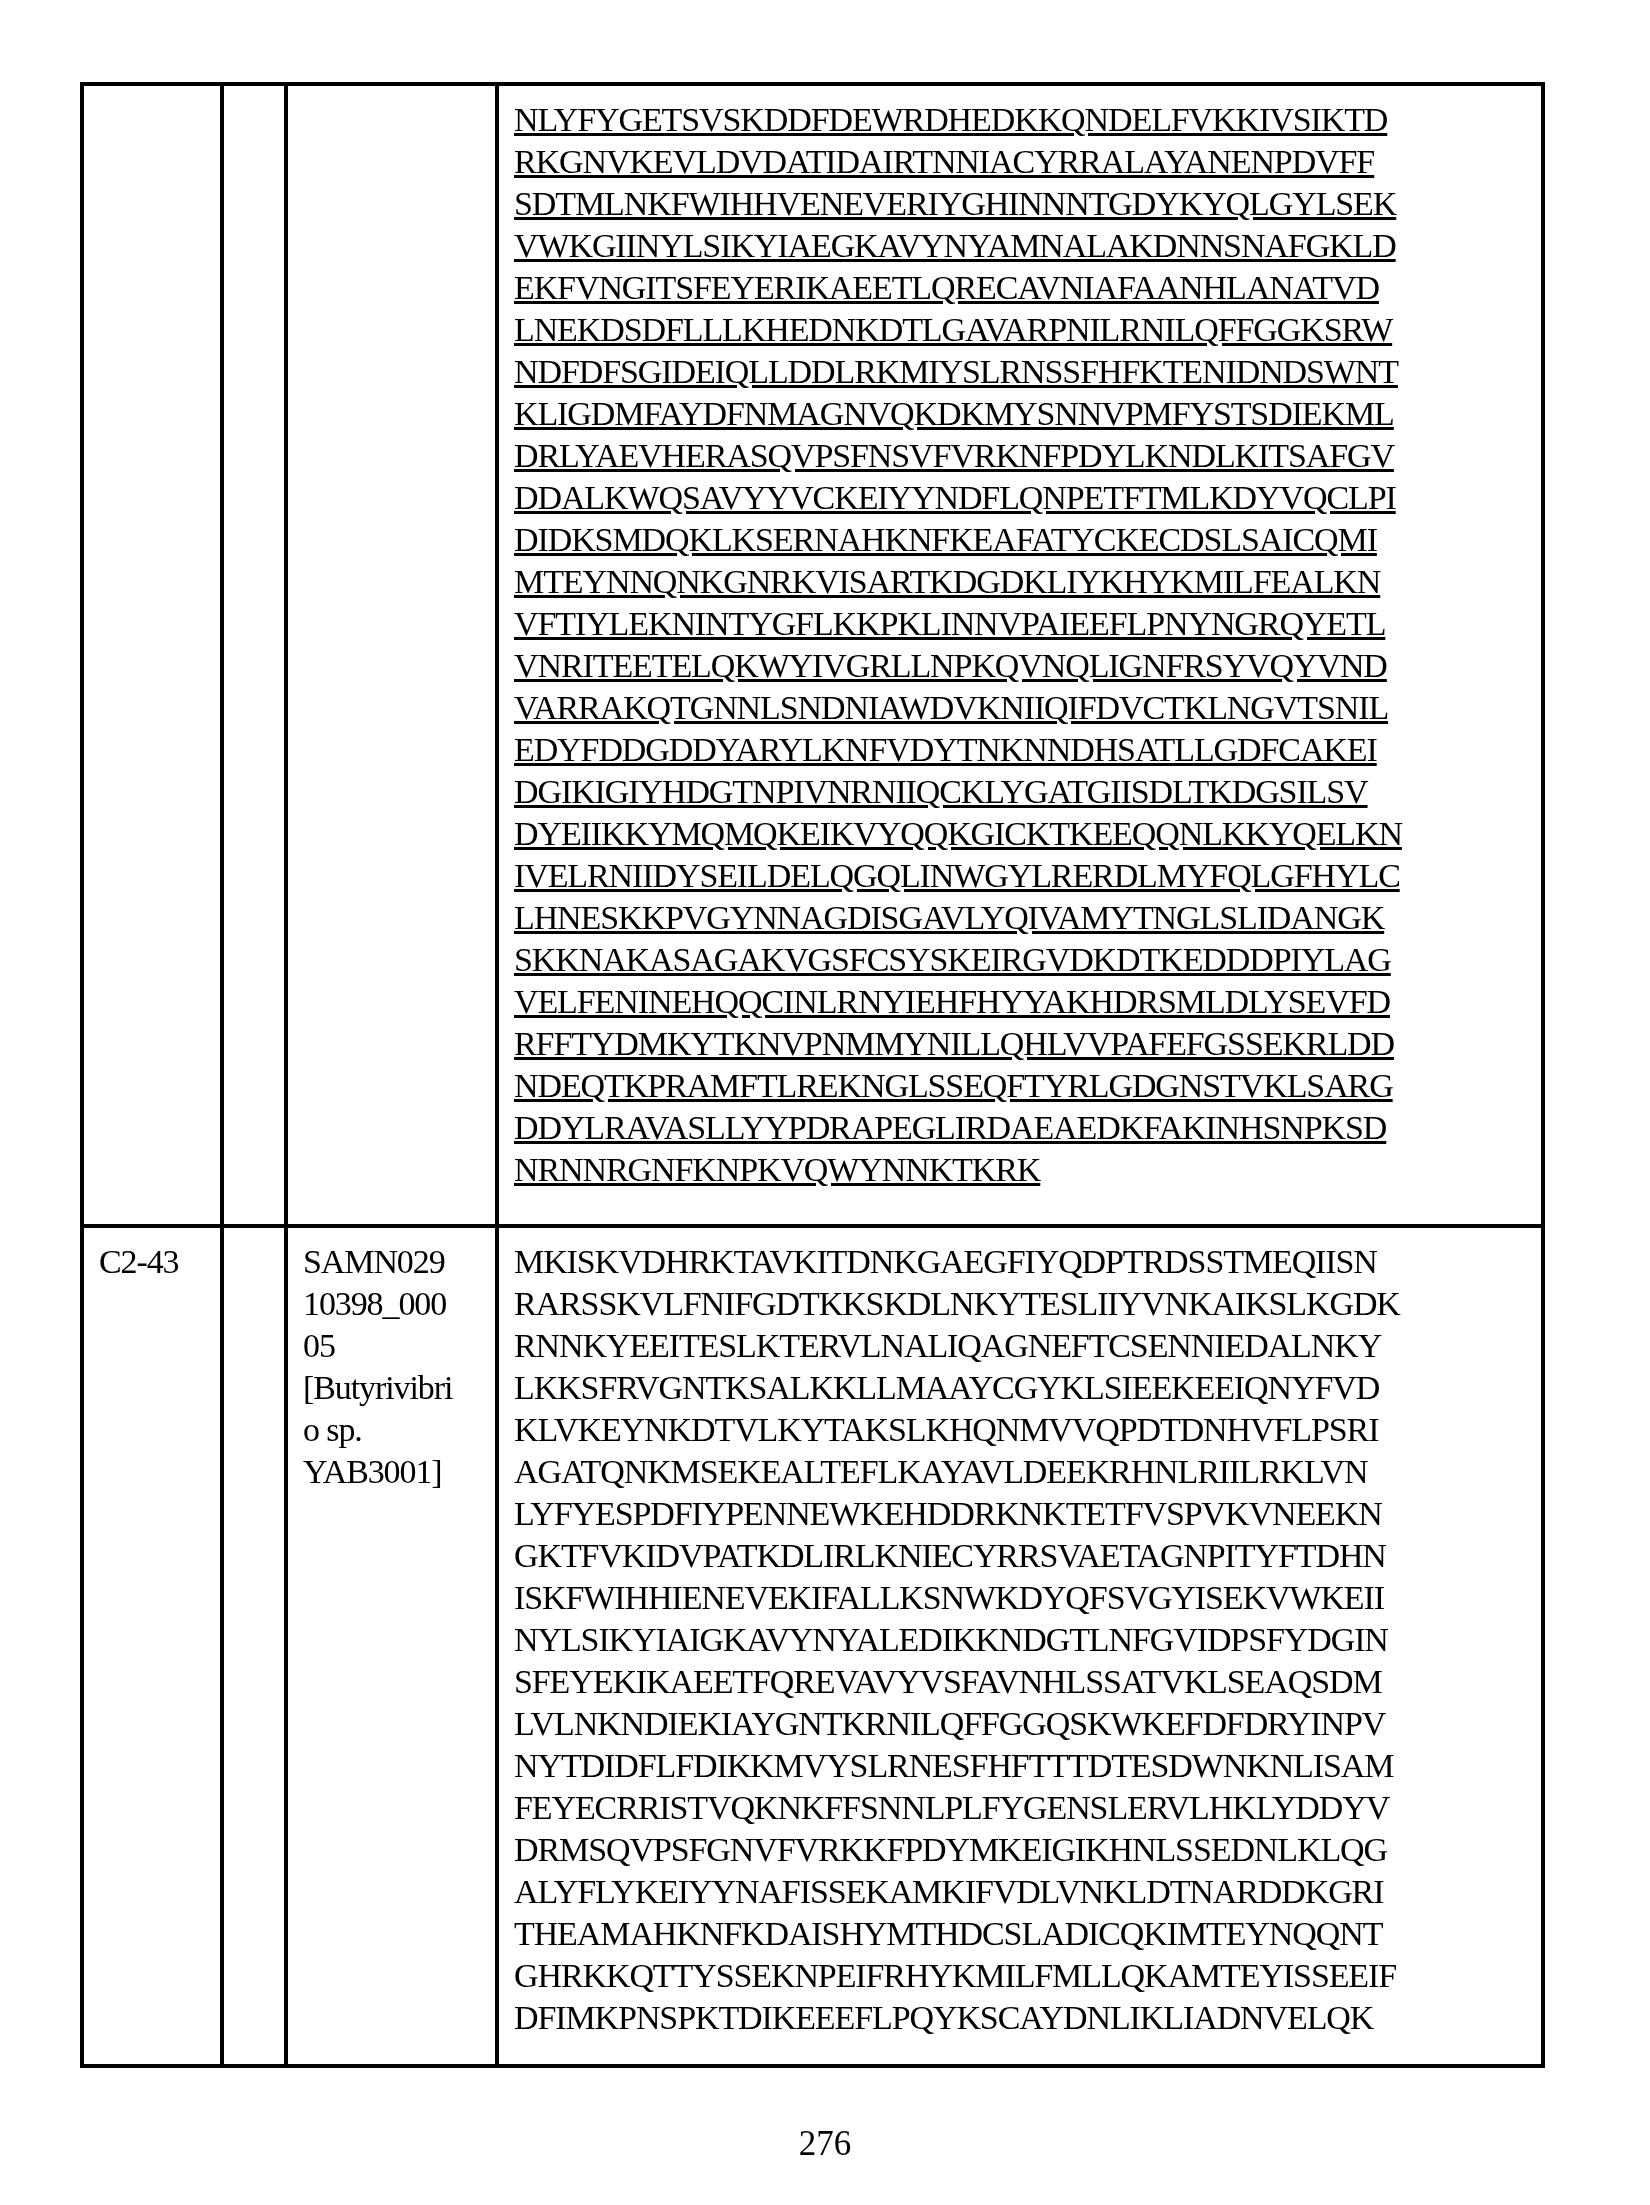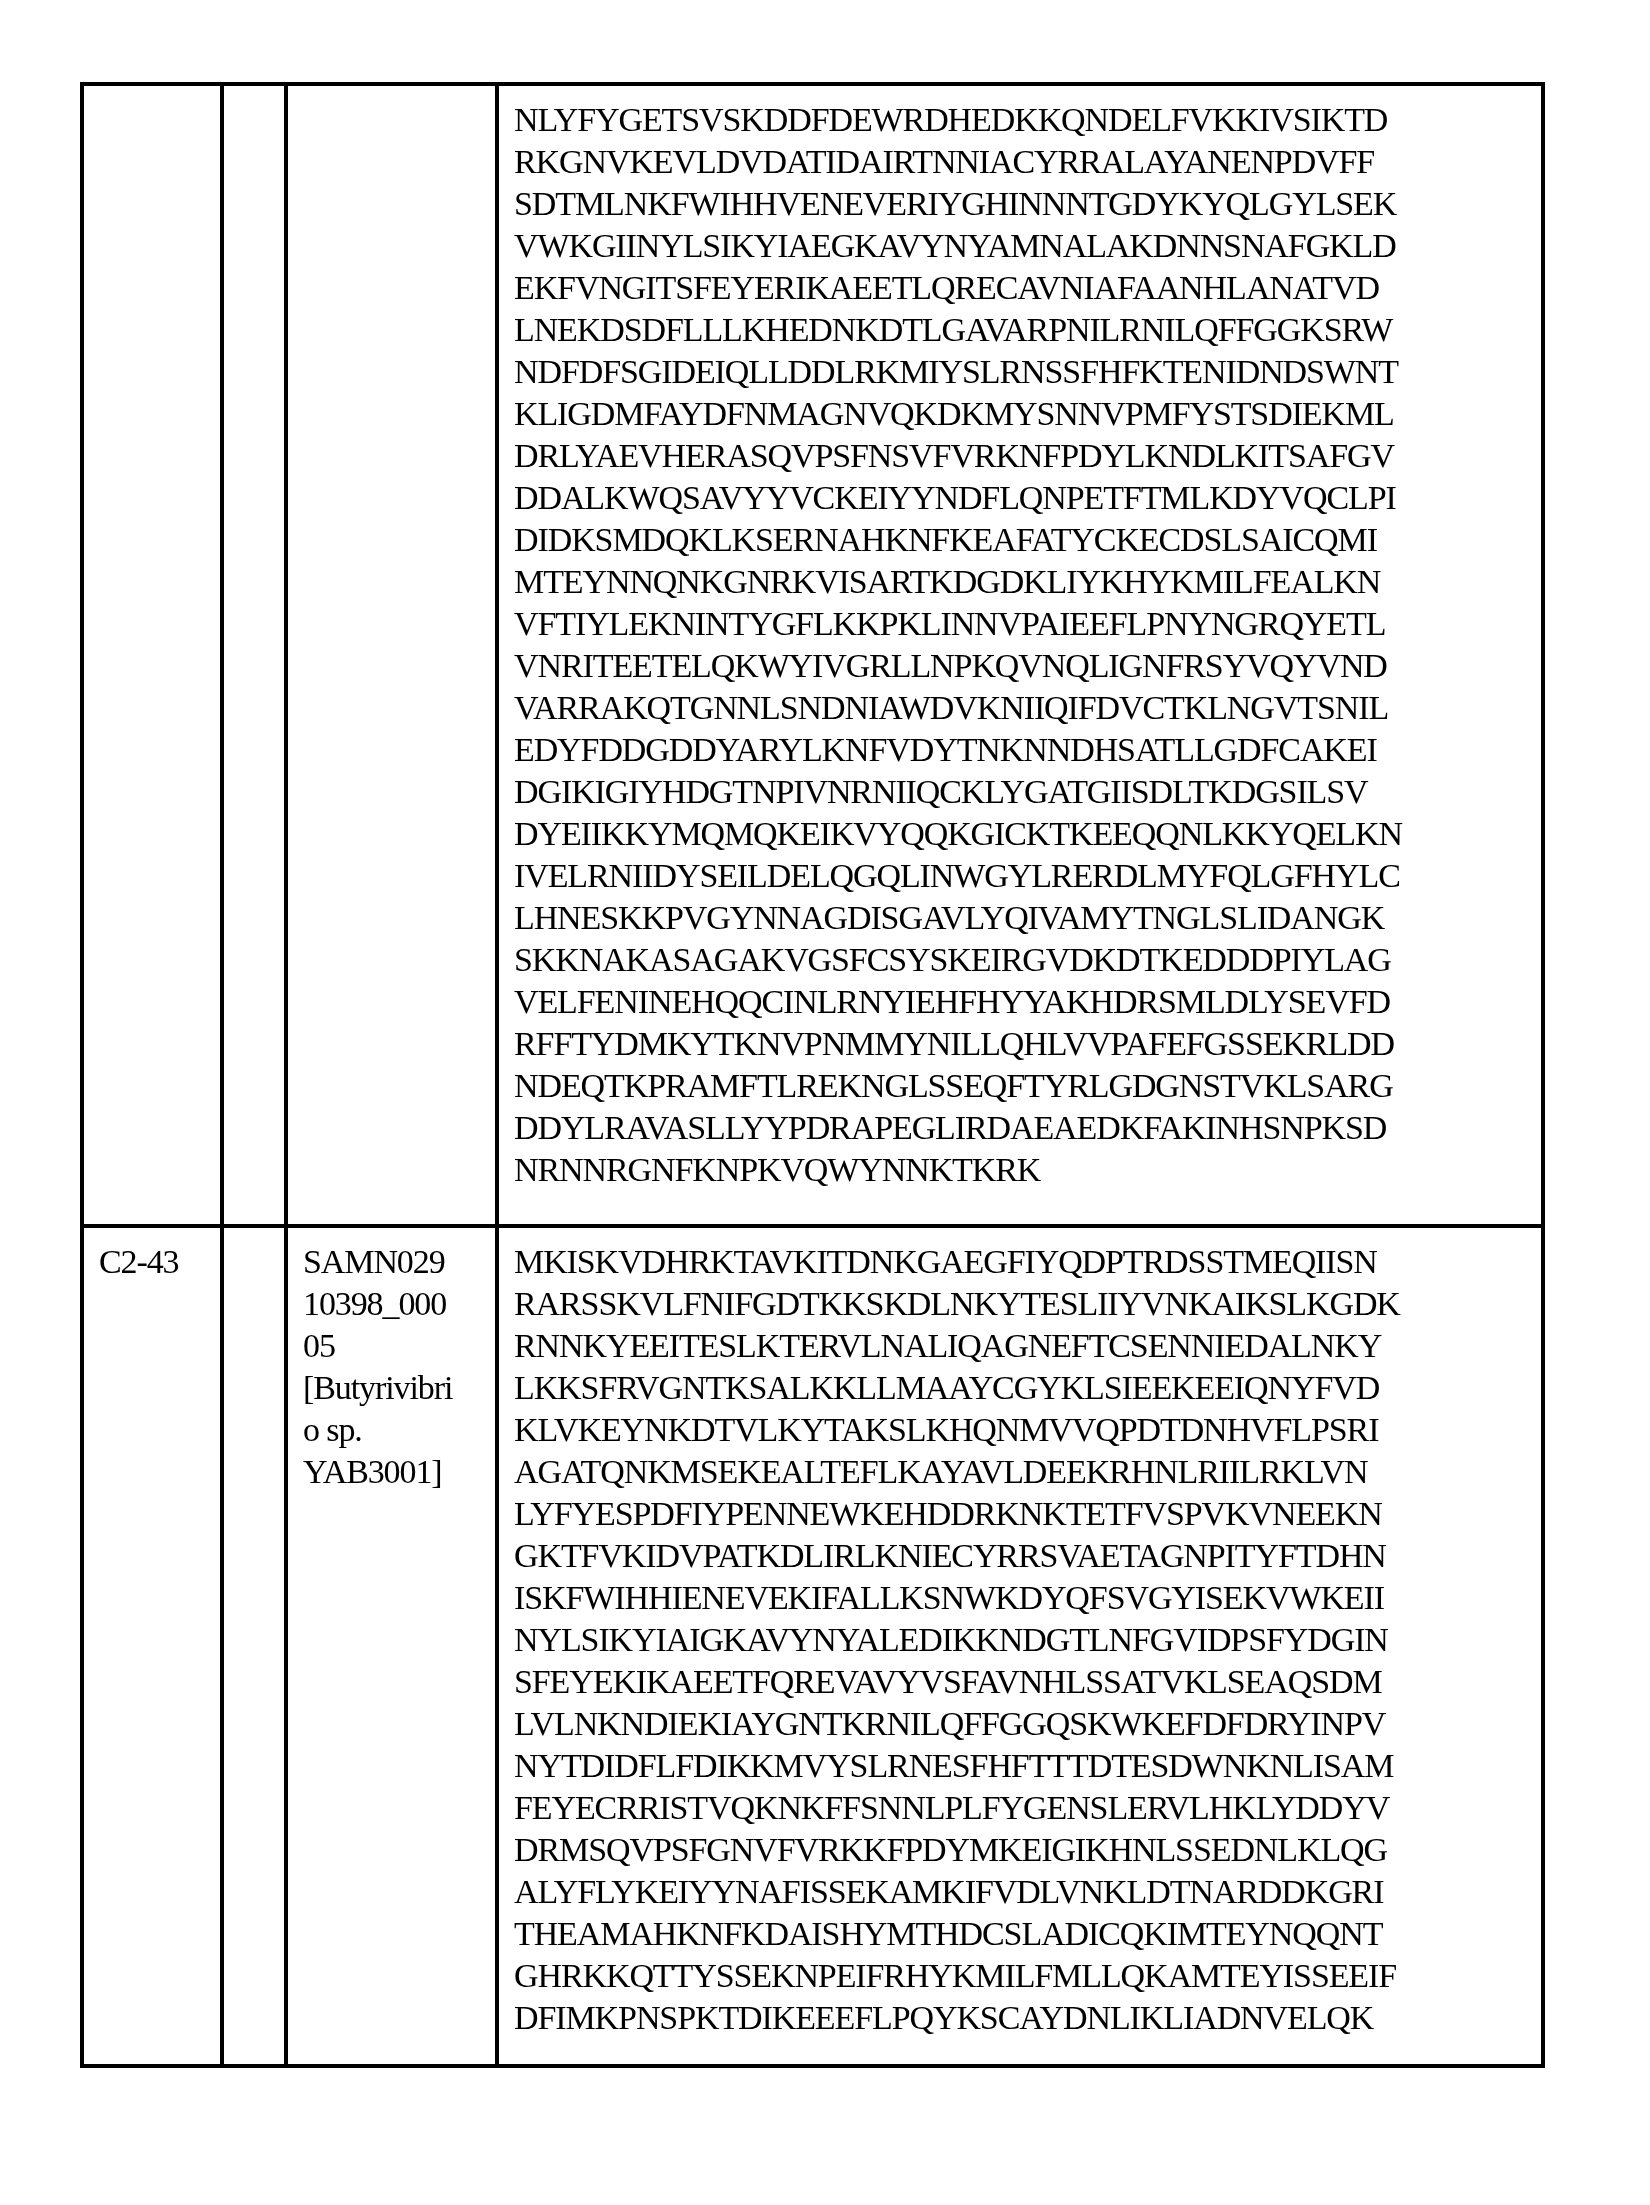--- a/index.html
+++ b/index.html
@@ -31,21 +31,21 @@
     font-size: 34px;
     line-height: 42px;
     letter-spacing: -1.1px;
     white-space: pre;
     overflow: hidden;
   }
   col.c1 { width: 140px; }
   col.c2 { width: 64px; }
   col.c3 { width: 211px; }
   col.c4 { width: auto; }
-  tr.row-cont { height: 1142px; }
+  tr.row-cont { height: 1142px; text-decoration: underline; }
   tr.row-entry { height: 840px; }
   td.accession-cell {
     white-space: pre;
   }
   .page-footer {
     position: absolute;
     left: 0;
     top: 2123px;
     width: 1650px;
     text-align: center;
@@ -123,15 +123,16 @@
 FEYECRRISTVQKNKFFSNNLPLFYGENSLERVLHKLYDDYV
 DRMSQVPSFGNVFVRKKFPDYMKEIGIKHNLSSEDNLKLQG
 ALYFLYKEIYYNAFISSEKAMKIFVDLVNKLDTNARDDKGRI
 THEAMAHKNFKDAISHYMTHDCSLADICQKIMTEYNQQNT
 GHRKKQTTYSSEKNPEIFRHYKMILFMLLQKAMTEYISSEEIF
 DFIMKPNSPKTDIKEEEFLPQYKSCAYDNLIKLIADNVELQK</td>
       </tr>
     </tbody>
   </table>
 
+  <div class="page-footer">276</div>
 
 </div>
 
 
 </body></html>

